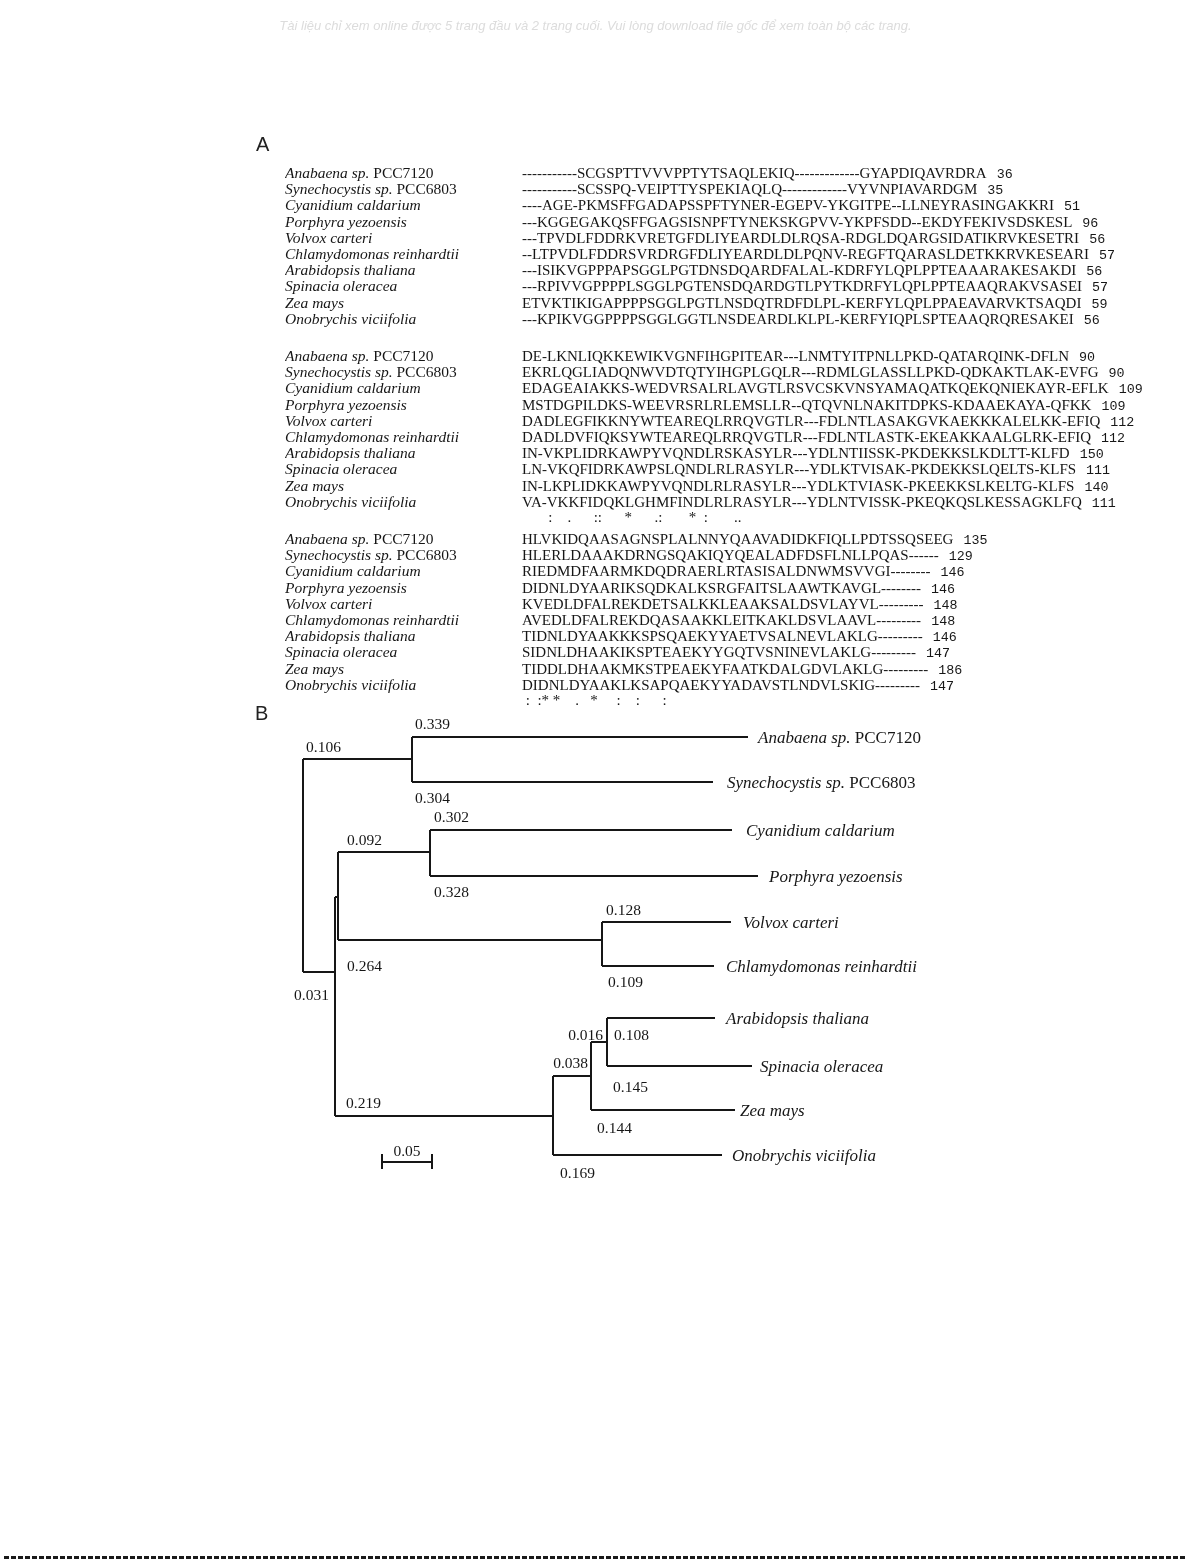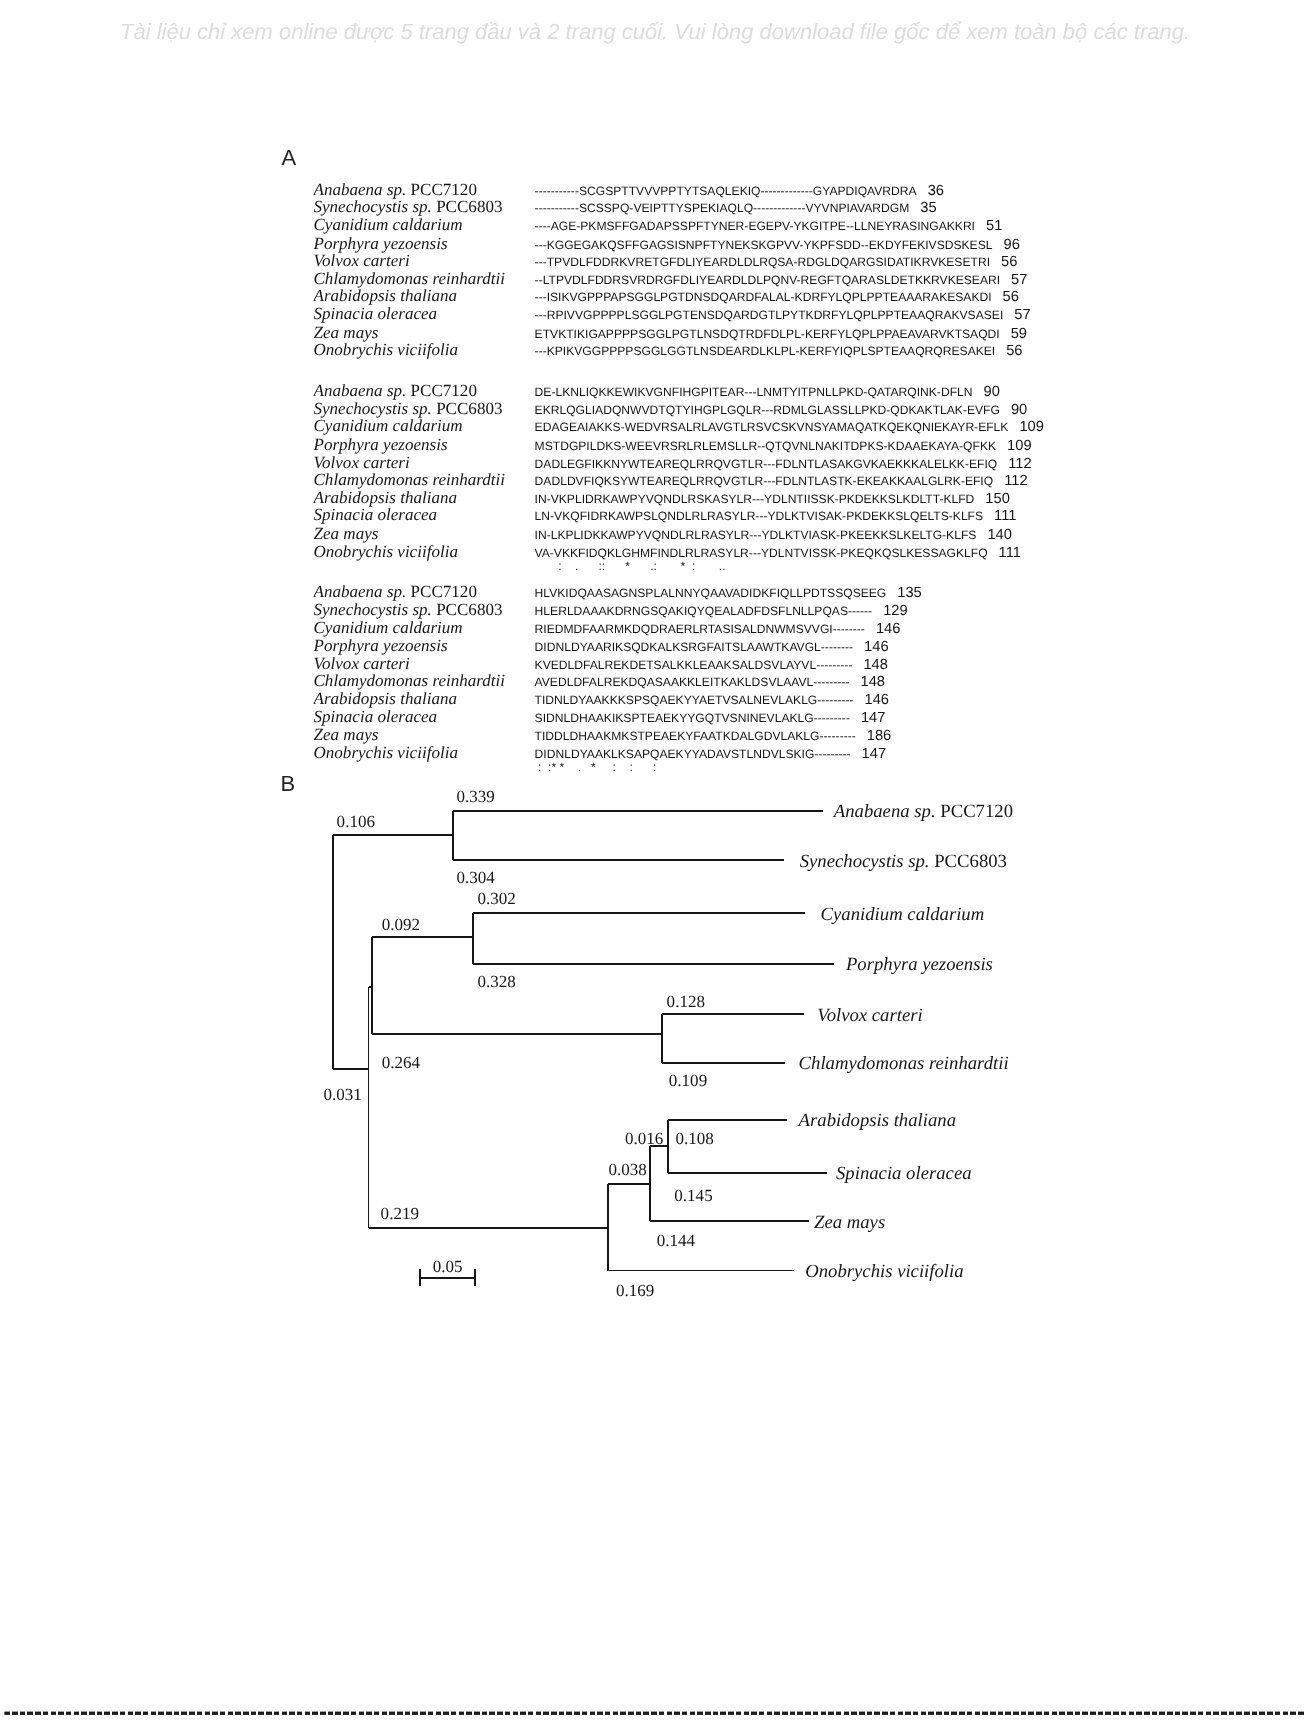--- a/index.html
+++ b/index.html
@@ -10,21 +10,21 @@
     overflow:hidden;
     font-family:"Liberation Serif",serif;
     color:#161616;
   }
   .watermark{
     position:absolute;
     top:18px;left:50%;
     transform:translateX(-50%);
     font-family:"Liberation Sans",sans-serif;
     font-style:italic;
-    font-size:20px;
+    font-size:13px;
     color:#dcdcdc;
     white-space:nowrap;
   }
   .panel-label{
     position:absolute;
     font-family:"Liberation Sans",sans-serif;
     font-size:20px;
     color:#222222;
   }
   #labelA{left:256px;top:133px;}
@@ -38,26 +38,27 @@
   }
   .aname{
     flex:0 0 201px;
     font-family:"Liberation Serif",serif;
     font-size:15.5px;
     font-style:italic;
     overflow:hidden;
   }
   .aname .rom{font-style:normal;}
   .aseq{
-    font-family:Liberation Sans, sans-serif;
-    font-size:11px;
+    font-family:Liberation Serif, serif;
+    font-size:15px;
     white-space:pre;
+    margin-left:36px;
   }
   .anum{
-    font-family:Liberation Sans, sans-serif;
+    font-family:Liberation Mono, monospace;
     font-size:13.35px;
     margin-left:10px;
   }
   #tree-svg{position:absolute;left:0;top:0;}
   .tbranch{stroke:#161616;stroke-width:1.8;shape-rendering:crispEdges;}
   .tnum{font-family:"Liberation Serif",serif;font-size:15.5px;fill:#161616;}
   .tleaf{font-family:"Liberation Serif",serif;font-size:17px;font-style:italic;fill:#161616;}
   .tleaf .rom{font-style:normal;}
   .bottom-dashes{
     position:absolute;

